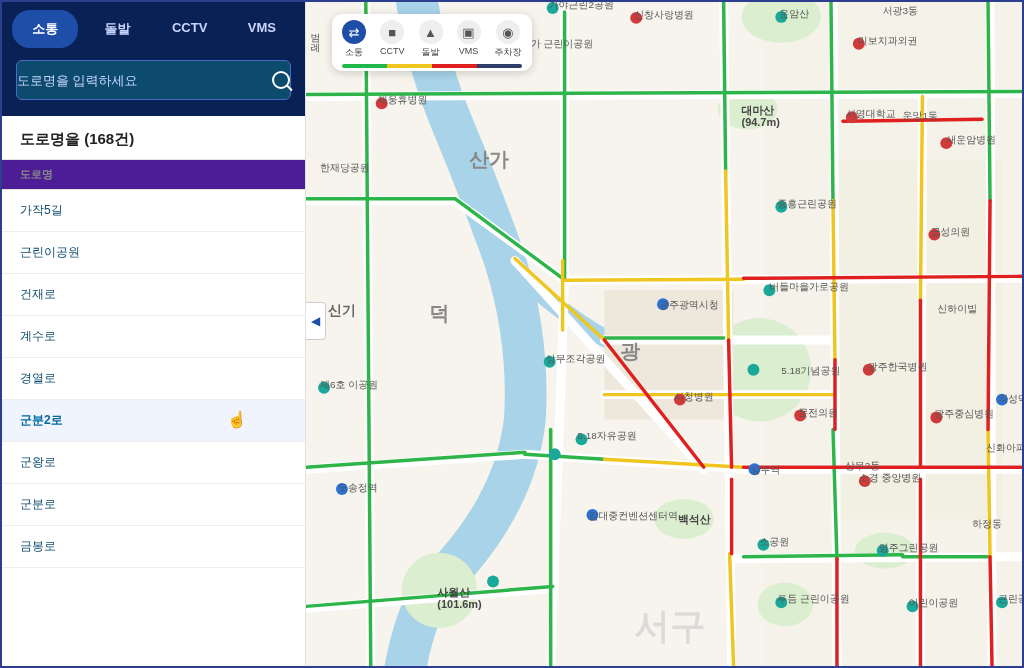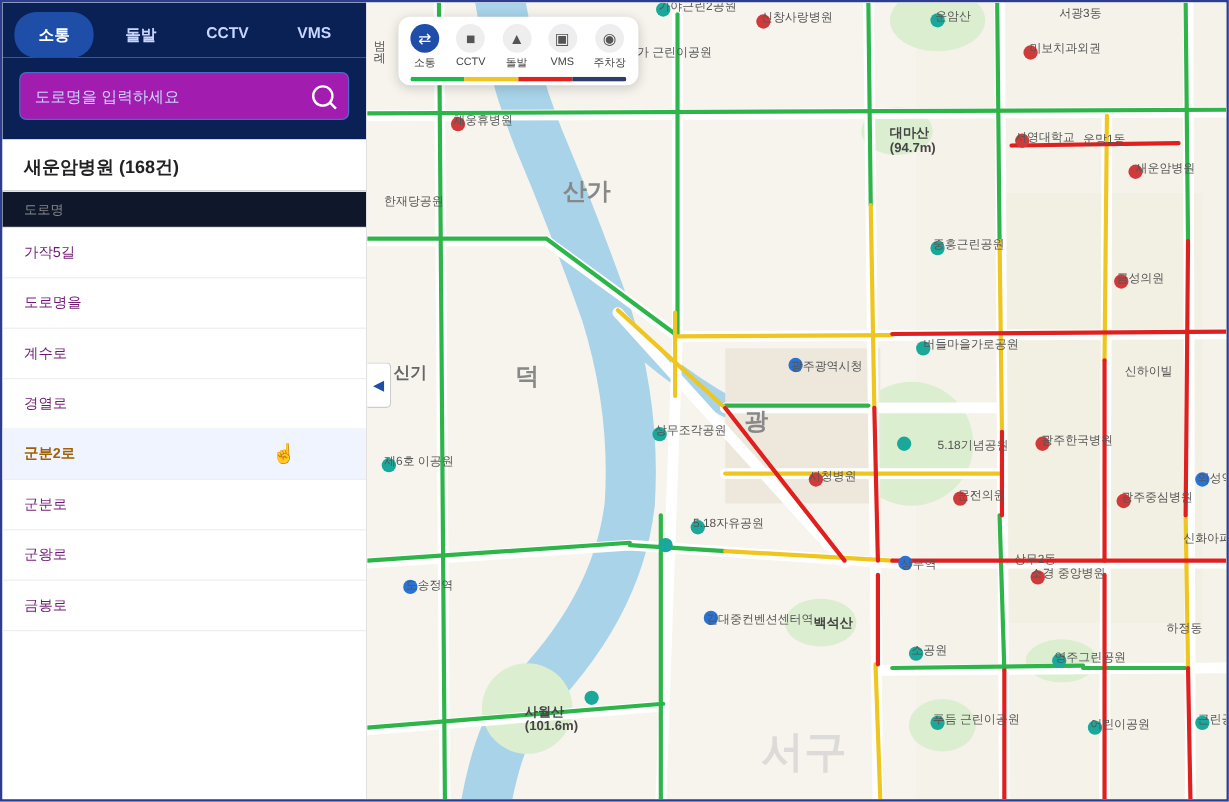--- a/index.html
+++ b/index.html
@@ -44,22 +44,22 @@
     }
     .searchbar {
       background: #0a2156;
       padding: 12px 14px 16px 14px;
     }
     .searchbox {
       display: flex;
       align-items: center;
       border: 1px solid #4a6bc9;
       border-radius: 6px;
-      padding: 10px 12px;
-      background: #a21caf;
+      padding: 10px 0;
+      background: #0c4a6e;
     }
     .searchbox input {
       flex: 1;
       background: transparent;
       border: none;
       outline: none;
       color: #fff;
       font-size: 13px;
     }
     .searchbox input::placeholder { color: #c9d6ff; }
@@ -80,39 +80,40 @@
     .info-title {
       padding: 14px 18px 10px 18px;
       font-size: 15px;
       font-weight: 600;
       color: #222;
     }
     .col-header {
       padding: 7px 18px;
       font-size: 11px;
       color: #888;
-      background: #0f172a;
+      background: #4c1d95;
       border-top: 1px solid #e4e4e4;
       border-bottom: 1px solid #e4e4e4;
+      font-weight: bold;
     }
     .road-list {
       flex: 1;
       overflow-y: auto;
     }
     .road-item {
       padding: 12px 18px;
       font-size: 12px;
-      color: #701a75;
+      color: #0c4a6e;
       border-bottom: 1px solid #eee;
       cursor: pointer;
       position: relative;
     }
     .road-item.hover {
       background: #f0f4ff;
-      color: #a16207;
+      color: #0369a1;
       font-weight: 600;
     }
     .cursor-pointer {
       position: absolute;
       right: 58px;
       top: 10px;
       font-size: 16px;
       pointer-events: none;
     }
     .road-list::-webkit-scrollbar { width: 10px; }
@@ -220,30 +221,31 @@
       <div class="tab">돌발</div>
       <div class="tab">CCTV</div>
       <div class="tab">VMS</div>
     </div>
   <div class="searchbar">
     <div class="searchbox">
       <input type="text" placeholder="도로명을 입력하세요" style="">
       <span class="search-icon"></span>
     </div>
   </div>
-  <div class="info-title">새운암병원 (168건)</div>
+  <div class="info-title">도로명을 (168건)</div>
   <div class="col-header">도로명</div>
   <div class="road-list" id="roadlist">
       <div class="road-item">가작5길</div>
-      <div class="road-item">도로명을</div>
+      <div class="road-item">근린이공원</div>
+      <div class="road-item">건재로</div>
       <div class="road-item">계수로</div>
       <div class="road-item">경열로</div>
       <div class="road-item hover">군분2로<span class="cursor-pointer">☝</span></div>
+      <div class="road-item">군왕로</div>
       <div class="road-item">군분로</div>
-      <div class="road-item">군왕로</div>
       <div class="road-item">금봉로</div>
     </div>
 </div>
 
 <div class="map-area">
   <div class="side-label">범례</div>
 
   <div class="map-legend">
     <div class="legend-icons" id="legendicons">
         <div class="legend-item">

